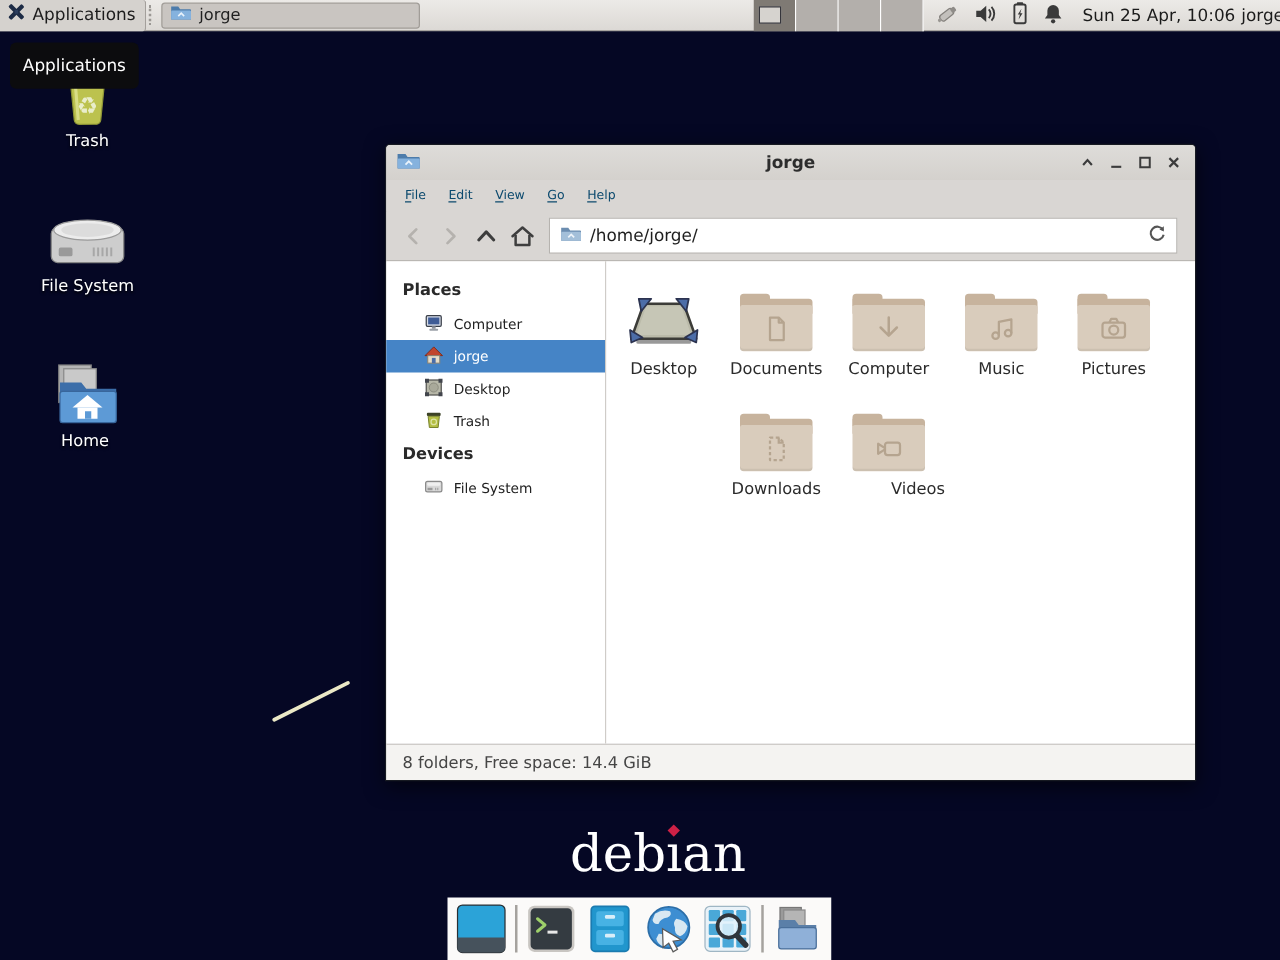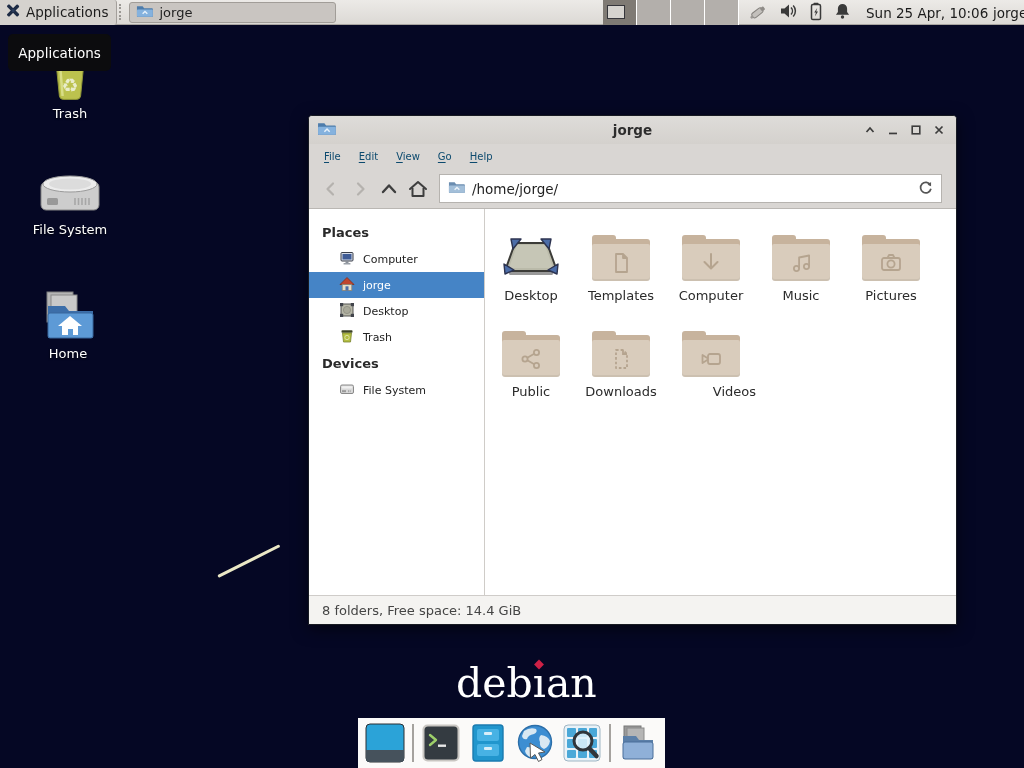--- a/index.html
+++ b/index.html
@@ -367,21 +367,21 @@
             <div class="folder64">
           <div class="f-tab"></div>
               <div class="f-back"></div>
           <div class="f-front">
             <svg width="26" height="26" viewBox="0 0 26 26">
               <path d="M8 4 h7 l4 4 v14 H8z M15 4 v4 h4" fill="none" stroke="#b5a48f" stroke-width="1.8" stroke-linejoin="round"></path>
             </svg>
           </div>
         </div>
           </div>
-        <div class="flabel">Templates</div>
+        <div class="flabel">Documents</div>
       </div>
 
       <div class="fitem" style="left:181px; top:14px;">
         <div class="ficon">
             <div class="folder64">
           <div class="f-tab"></div>
               <div class="f-back"></div>
           <div class="f-front">
             <svg width="26" height="26" viewBox="0 0 26 26">
               <path d="M13 4 V18 M6.5 12 L13 18.5 L19.5 12" fill="none" stroke="#b5a48f" stroke-width="2" stroke-linecap="round" stroke-linejoin="round"></path>
@@ -419,37 +419,20 @@
               <path d="M9.5 8 l1.5-3 h4 l1.5 3" fill="none" stroke="#b5a48f" stroke-width="1.8" stroke-linejoin="round"></path>
               <rect x="4" y="8" width="18" height="12" rx="2" fill="none" stroke="#b5a48f" stroke-width="1.8"></rect>
               <circle cx="13" cy="14" r="3.6" fill="none" stroke="#b5a48f" stroke-width="1.8"></circle>
             </svg>
           </div>
         </div>
           </div>
         <div class="flabel">Pictures</div>
       </div>
 
-      <div class="fitem" style="left:1px; top:110px;">
-        <div class="ficon">
-            <div class="folder64">
-          <div class="f-tab"></div>
-              <div class="f-back"></div>
-          <div class="f-front">
-            <svg width="26" height="26" viewBox="0 0 26 26">
-              <circle cx="7" cy="13" r="2.6" fill="none" stroke="#b5a48f" stroke-width="1.8"></circle>
-              <circle cx="18.5" cy="6.5" r="2.6" fill="none" stroke="#b5a48f" stroke-width="1.8"></circle>
-              <circle cx="18.5" cy="19.5" r="2.6" fill="none" stroke="#b5a48f" stroke-width="1.8"></circle>
-              <path d="M9.3 11.8 L16.2 7.8 M9.3 14.2 L16.2 18.2" stroke="#b5a48f" stroke-width="1.8"></path>
-            </svg>
-          </div>
-        </div>
-          </div>
-        <div class="flabel">Public</div>
-      </div>
 
       <div class="fitem" style="left:91px; top:110px;">
         <div class="ficon">
             <div class="folder64">
           <div class="f-tab"></div>
               <div class="f-back"></div>
           <div class="f-front">
             <svg width="26" height="26" viewBox="0 0 26 26">
               <path d="M8 4 h7 l4 4 v14 H8z" fill="none" stroke="#b5a48f" stroke-width="1.8" stroke-dasharray="2.6 2" stroke-linejoin="round"></path>
               <path d="M15 4 v4 h4" fill="none" stroke="#b5a48f" stroke-width="1.8"></path>

